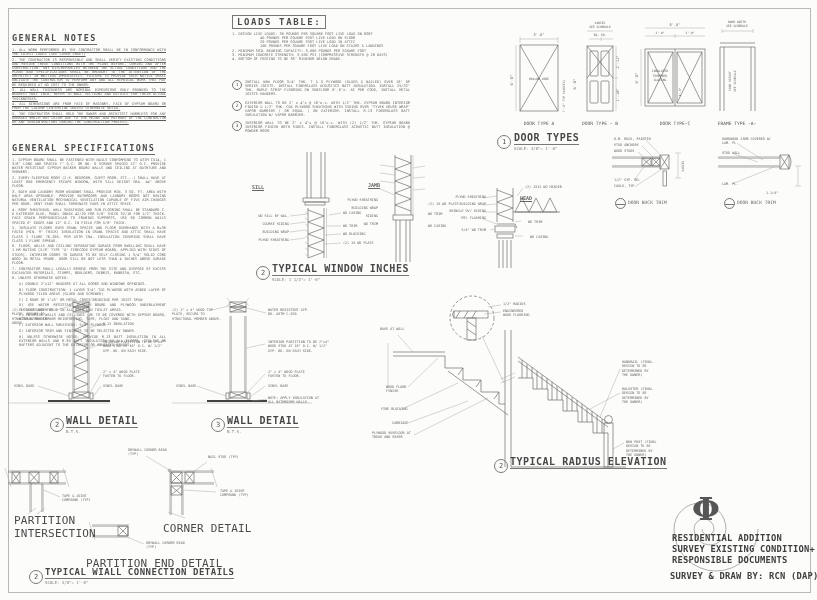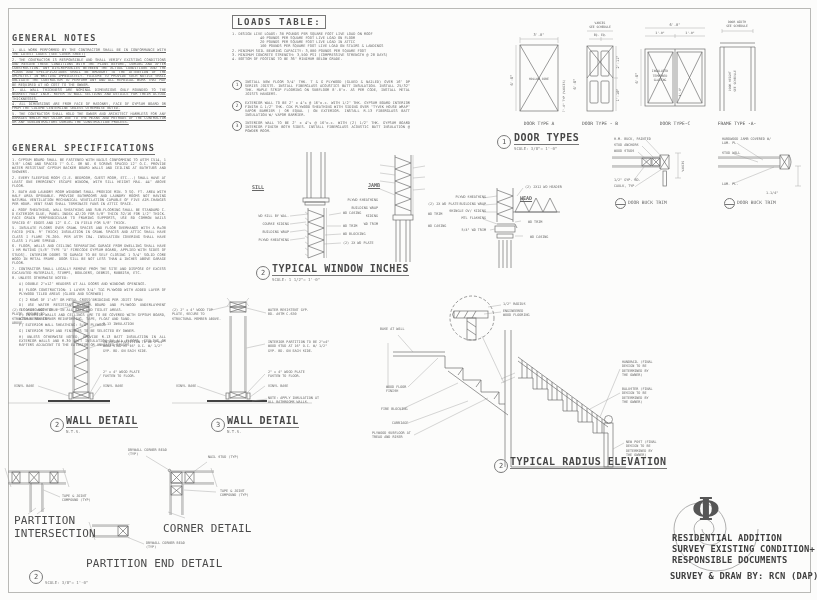--- a/index.html
+++ b/index.html
@@ -564,20 +564,21 @@
   </svg>
   <div class="lbl" style="left:62px;top:494px;width:42px;">TAPE &amp; JOINT COMPOUND (TYP)</div>
   <div class="sub-title" style="left:14px;top:515px;width:72px;">PARTITION INTERSECTION</div>
   <div class="lbl" style="left:128px;top:448px;width:42px;">DRYWALL CORNER BEAD (TYP)</div>
   <div class="lbl" style="left:208px;top:455px;width:40px;">NAIL STUD (TYP)</div>
   <div class="lbl" style="left:220px;top:489px;width:34px;">TAPE &amp; JOINT COMPOUND (TYP)</div>
   <div class="sub-title" style="left:163px;top:523px;">CORNER DETAIL</div>
   <div class="lbl" style="left:146px;top:541px;width:42px;">DRYWALL CORNER BEAD (TYP)</div>
   <div class="sub-title" style="left:86px;top:558px;">PARTITION END DETAIL</div>
   <div class="callout" style="left:29px;top:570px;">2</div>
+  <div class="d-title" style="left:45px;top:567px;font-size:9px;">TYPICAL WIALL CONNECTION DETAILS</div>
   <div class="d-scale" style="left:45px;top:580px;">SCALE: 3/8"= 1'-0"</div>
 
   <svg class="dw" style="left:668px;top:474px;" width="96" height="62" viewBox="0 0 96 62">
     <path d="M 90,55 A 42,42 0 0 1 6,55 A 26,26 0 0 1 58,55 A 16,16 0 0 1 26,55 A 10,10 0 0 1 46,55 A 6,6 0 0 1 34,55" style="stroke:#9c9c9c;stroke-width:.8;"></path>
   </svg>
   <div class="phi" style="left:692px;top:490px;">Φ</div>
   <div class="tb-line" style="left:672px;top:533px;">RESIDENTIAL  ADDITION</div>
   <div class="tb-line" style="left:672px;top:544px;">SURVEY EXISTING CONDITION+</div>
   <div class="tb-line" style="left:672px;top:555px;">RESPONSIBLE DOCUMENTS</div>
   <div class="tb-line" style="left:670px;top:571px;">SURVEY &amp; DRAW BY: RCN (DAP)</div>

